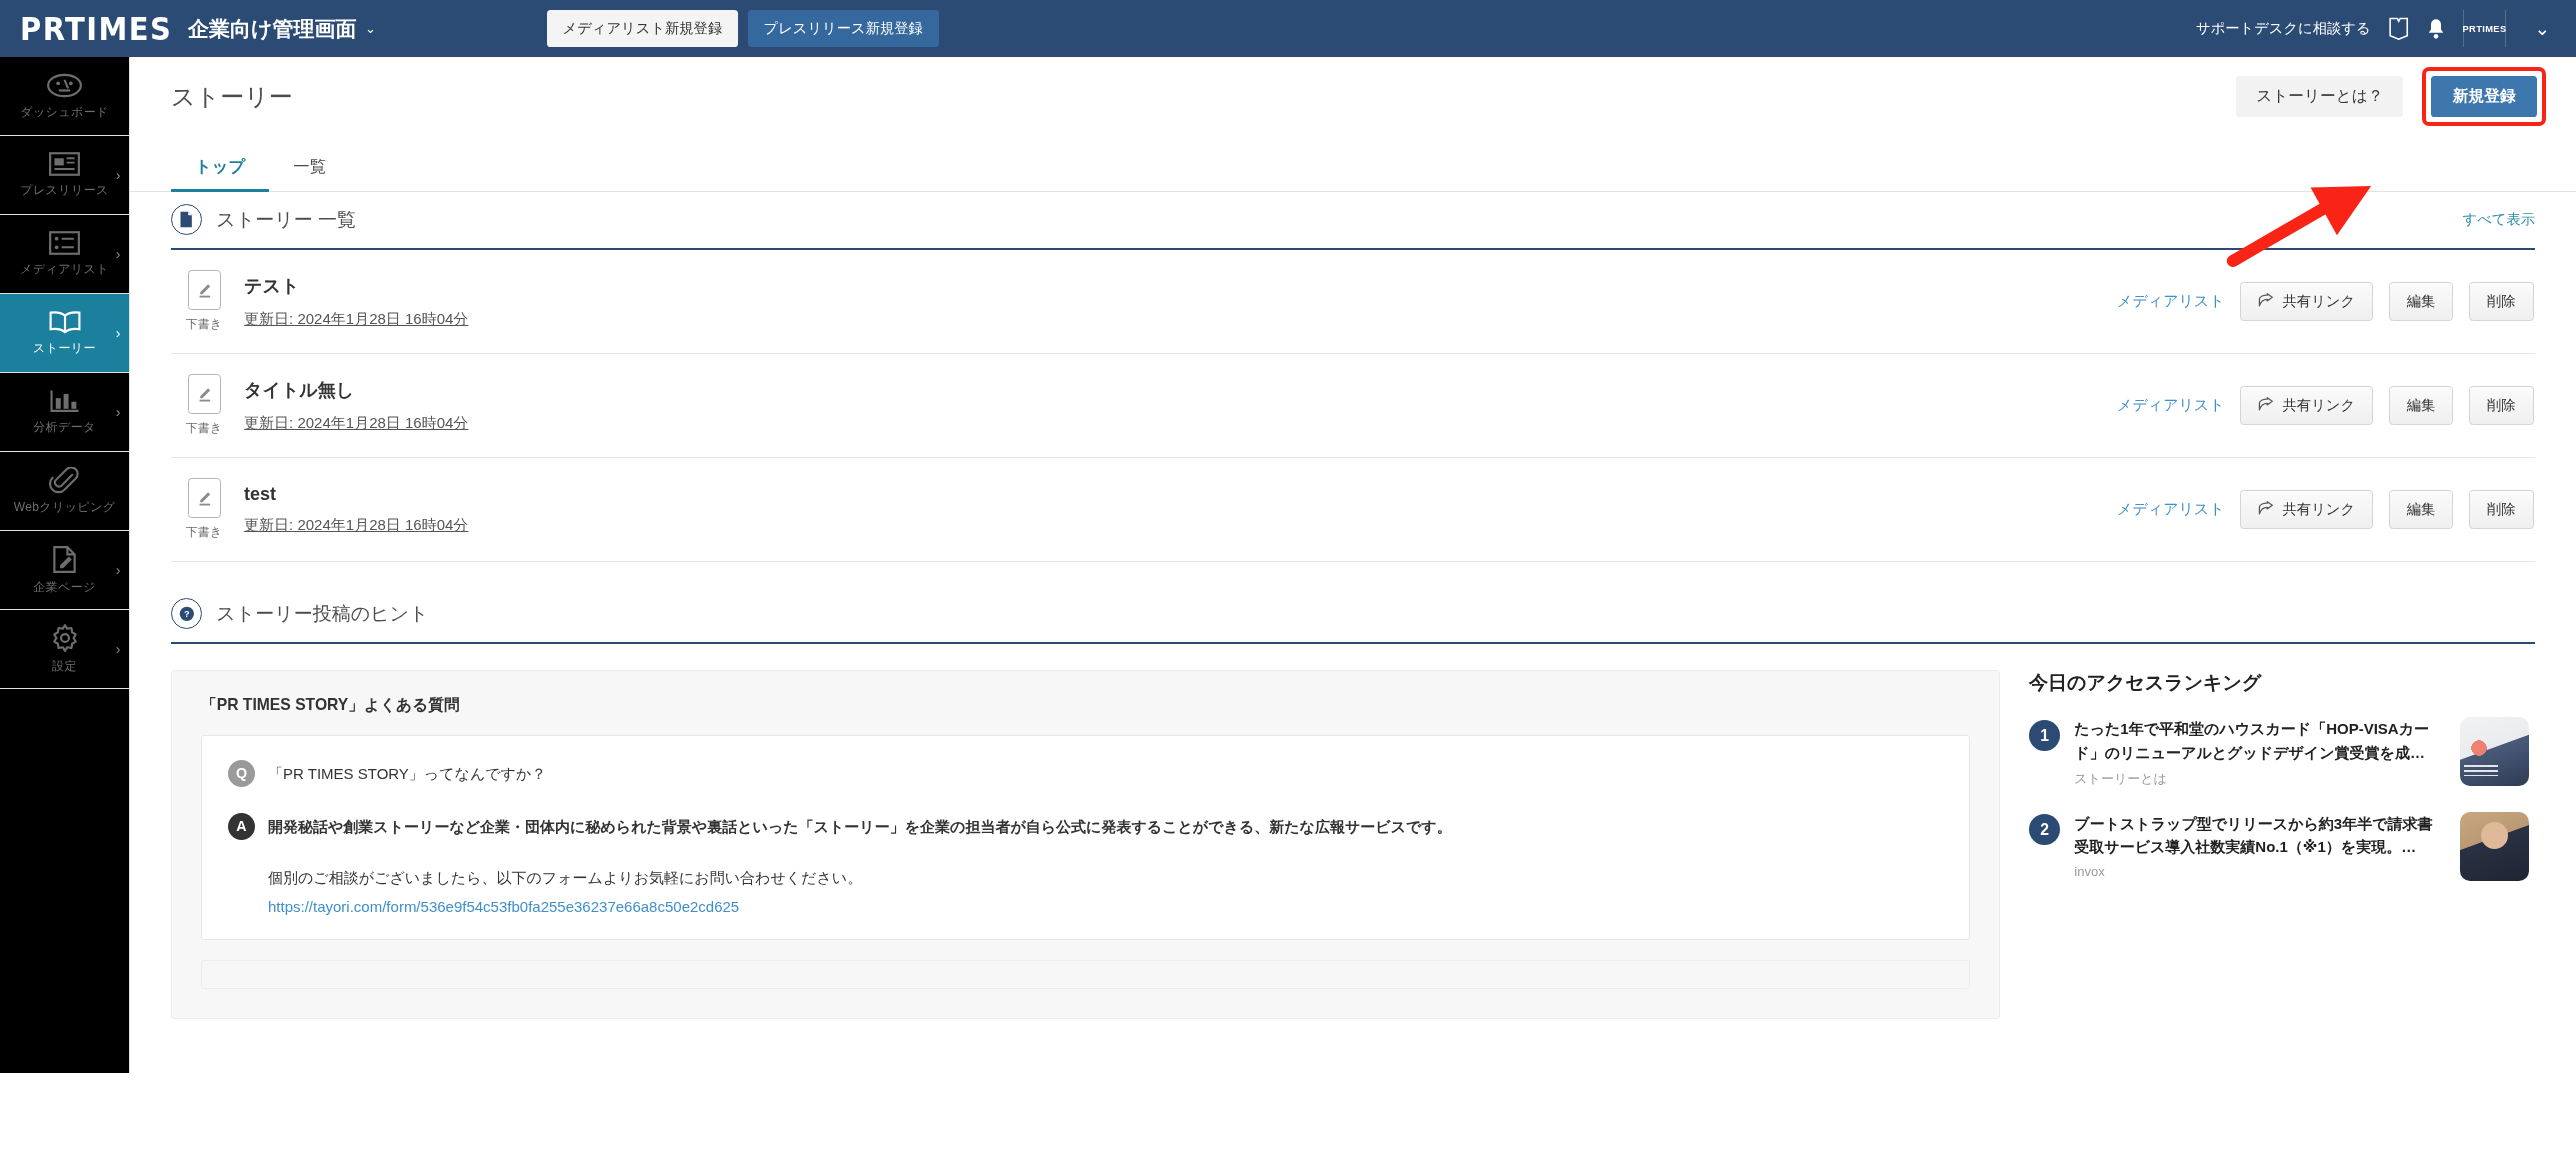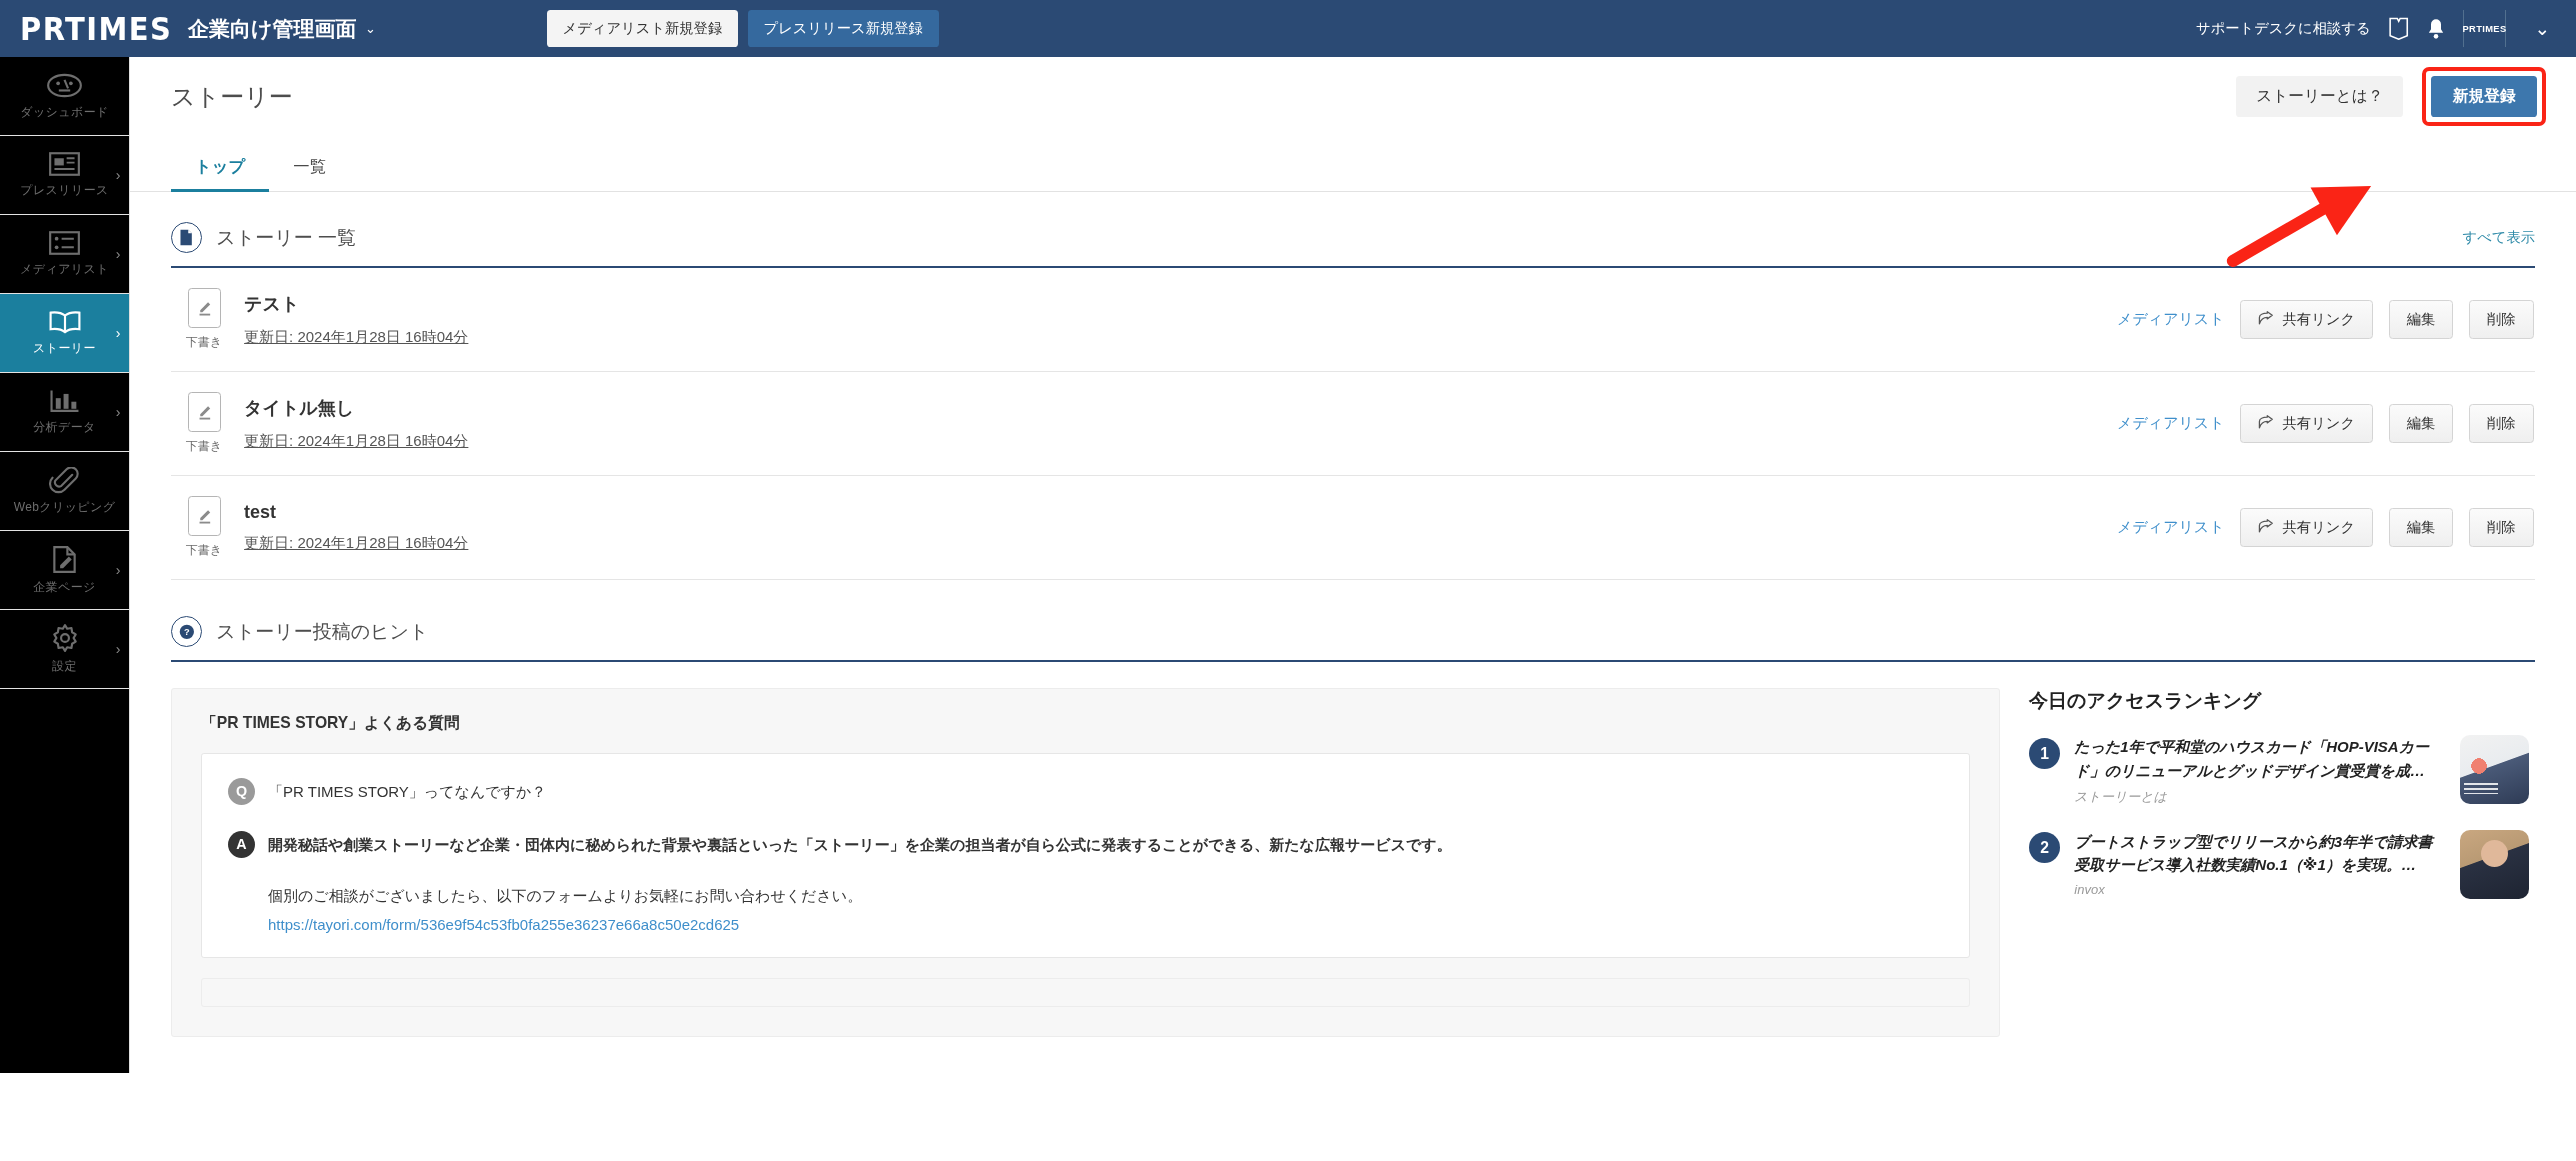--- a/index.html
+++ b/index.html
@@ -120,21 +120,21 @@
   }
   .tab.active { color: #1b7f9e; font-weight: 700; }
   .tab.active::after {
     content: ""; position: absolute; left: 0; right: 0; bottom: -1.4px;
     height: 3.6px; background: #1b7f9e;
   }
 
   
   .section { padding: 0 41px; }
   .sec-head {
-    display: flex; align-items: center; margin-top: 30px;
+    display: flex; align-items: center; margin-top: 12px;
     border-bottom: 2.1px solid #2b4a74; padding-bottom: 13px;
   }
   .sec-circle {
     width: 31px; height: 31px; border-radius: 50%;
     border: 1.8px solid #2b4a74; display: flex; align-items: center; justify-content: center;
     margin-right: 14.3px; flex: none;
   }
   .sec-title { font-size: 19px; color: #4d4d4d; font-weight: 500; }
   .sec-link {
     margin-left: auto; font-size: 14.3px; color: #2e8aa8; cursor: pointer; text-decoration: none;
@@ -203,21 +203,21 @@
 
   
   .ranking { width: 500px; flex: none; }
   .rank-title { font-size: 19px; color: #222; font-weight: 700; margin-bottom: 21.4px; }
   .rank-item { display: flex; align-items: flex-start; gap: 14.3px; margin-bottom: 24px; }
   .rank-num {
     width: 31px; height: 31px; border-radius: 50%; background: #2b4a74;
     color: #fff; font-size: 15.7px; font-weight: 700; flex: none;
     display: flex; align-items: center; justify-content: center; margin-top: 2.9px;
   }
-  .rank-body { flex: 1; font-style: italic; }
+  .rank-body { flex: 1; }
   .rank-head { font-size: 15px; color: #222; font-weight: 700; line-height: 1.55; }
   .rank-company { font-size: 13px; color: #9a9a9a; margin-top: 5.7px; }
   .rank-thumb {
     width: 69px; height: 69px; border-radius: 10px; flex: none; overflow: hidden;
     background: #dfe3e8; position: relative;
   }
   .thumb1 { background: linear-gradient(160deg,#f2f2f2 0%,#e9ecef 45%,#4a5a78 46%,#2e3b55 100%); }
   .thumb2 { background: linear-gradient(160deg,#c9a780 0%,#b99a74 40%,#2a3142 41%,#1e2432 100%); }
   .thumb1::before {
     content: ""; position: absolute; left: 7.1px; top: 18.6px;

